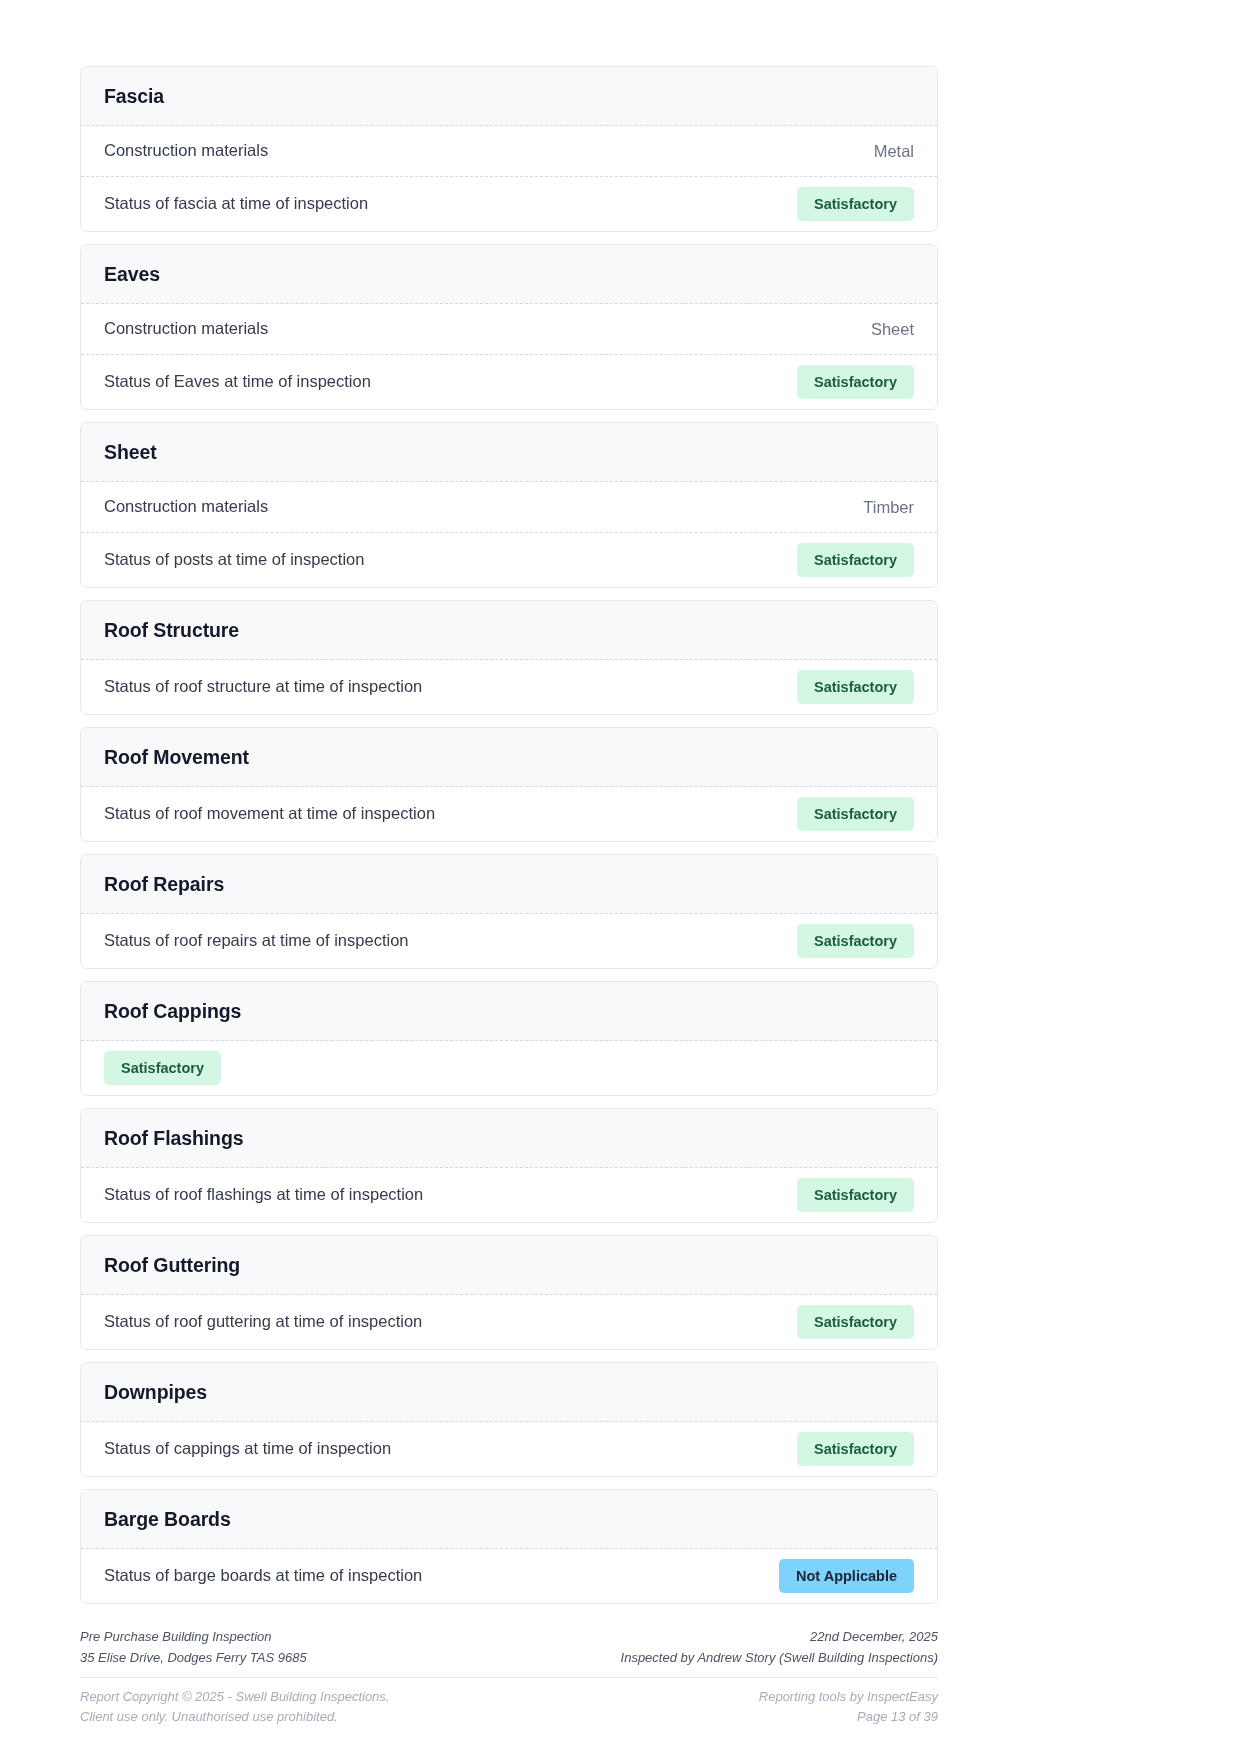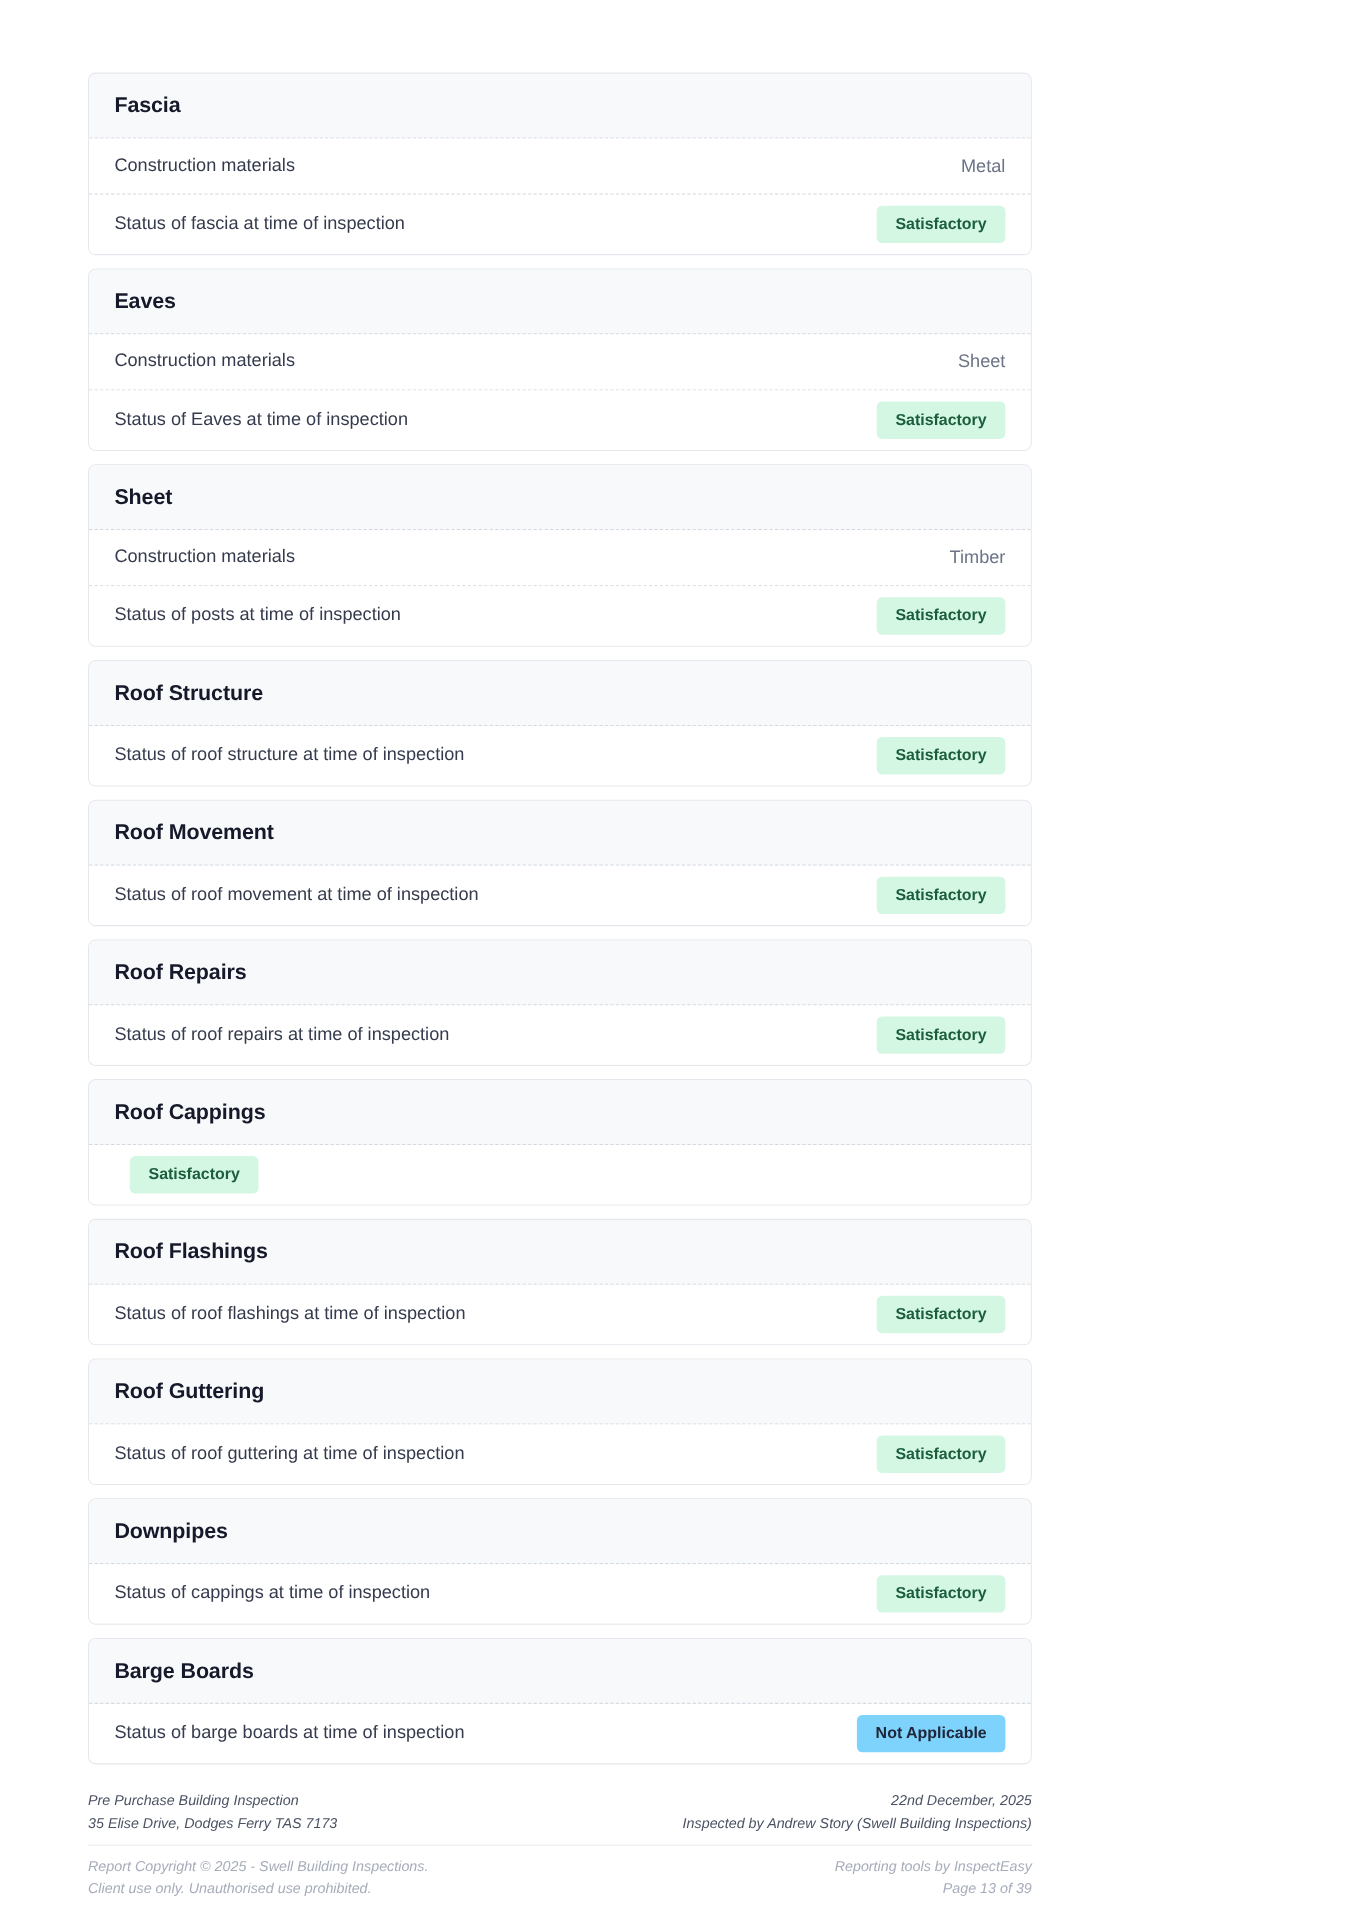--- a/index.html
+++ b/index.html
@@ -72,21 +72,20 @@
   }
 
   .badge {
     display: inline-block;
     font-size: 14.5px;
     font-weight: bold;
     padding: 9px 17px;
     border-radius: 5px;
     white-space: nowrap;
     min-width: 108px;
-    margin-left: 14px;
   }
 
   .badge.satisfactory {
     background: #d3f7e2;
     color: #1b5d3d;
   }
 
   .badge.not-applicable {
     background: #7dd3fc;
     color: #20263a;
@@ -275,21 +274,21 @@
             <span class="badge not-applicable">Not Applicable</span>
           </div>
         </div>
       </div>
     </div>
 
   <div class="footer">
     <div class="footer-main">
       <div class="footer-left">
         <span class="footer-main-text">Pre Purchase Building Inspection</span>
-        <span class="footer-main-text">35 Elise Drive, Dodges Ferry TAS 7173</span>
+        <span class="footer-main-text">35 Elise Drive, Dodges Ferry TAS 9685</span>
       </div>
       <div class="footer-right">
         <span class="footer-main-text">22nd December, 2025</span>
         <span class="footer-main-text">Inspected by Andrew Story (Swell Building Inspections)</span>
       </div>
     </div>
     <div class="footer-sub">
       <div class="footer-left">
         <span class="footer-sub-text">Report Copyright © 2025 - Swell Building Inspections.</span>
         <span class="footer-sub-text">Client use only. Unauthorised use prohibited.</span>

